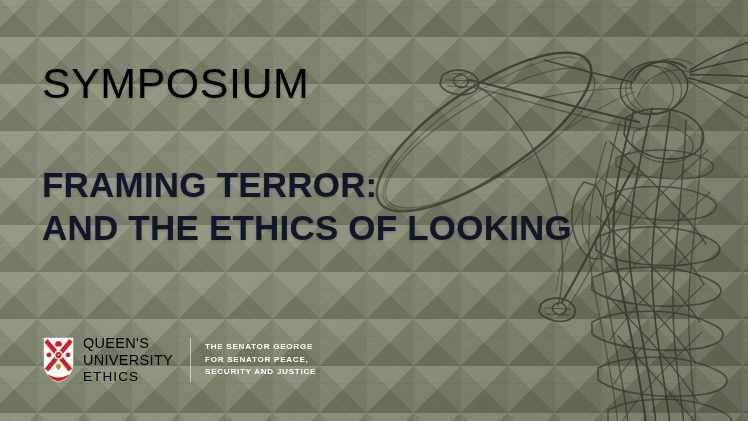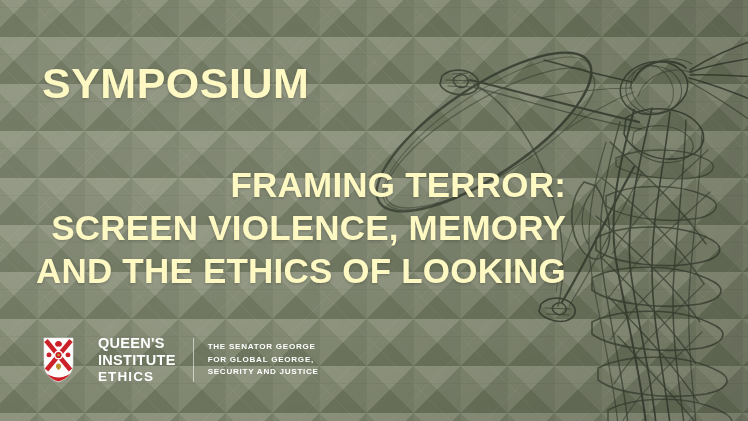--- a/index.html
+++ b/index.html
@@ -57,57 +57,56 @@
     width:420px; height:440px;
     opacity:.92;
     pointer-events:none;
   }
   .sculpture svg { width:100%; height:100%; display:block; }
 
   
   .kicker {
     position:absolute;
     left:42px; top:62px;
-    color:#fef9c3;
+    color:#000000;
     font-size:43px;
-    font-weight:bold;
+    font-weight:normal;
     letter-spacing:.5px;
     line-height:1;
     text-shadow:0 1px 3px rgba(0,0,0,.22);
   }
   .headline {
     position:absolute;
-    left:36px; top:163px;
-    color:#fef9c3;
+    left:42px; top:163px;
+    color:#0f172a;
     font-size:35px;
     font-weight:bold;
     line-height:1.23;
     letter-spacing:.2px;
     text-shadow:0 1px 3px rgba(0,0,0,.22);
     white-space:nowrap;
-    text-align:right;
   }
   .headline .ln { display:block; }
 
   
   .lockup {
     position:absolute;
     left:43px; top:334px;
     display:flex;
     align-items:center;
     height:52px;
   }
   .crest { width:31px; height:46px; flex:none; }
   .crest svg { display:block; width:100%; height:100%; }
 
   .qub-word {
-    margin-left:24px;
-    color:#ffffff;
+    margin-left:9px;
+    color:#000000;
     font-size:14.5px;
-    font-weight:bold;
+    font-weight:normal;
     line-height:1.18;
     letter-spacing:.3px;
   }
   .qub-word .ln { display:block; }
   .qub-word .ln.belfast { letter-spacing:1.1px; font-size:13.5px; }
 
   .divider {
     width:1px;
     height:44px;
     background:rgba(255,255,255,.55);
@@ -232,21 +231,20 @@
       </g>
     </svg>
   </div>
 
   <div class="bg-vignette"></div>
 
   <div class="kicker">SYMPOSIUM</div>
 
   <div class="headline">
     <span class="ln">FRAMING TERROR:</span>
-    <span class="ln">SCREEN VIOLENCE, MEMORY</span>
     <span class="ln">AND THE ETHICS OF LOOKING</span>
   </div>
 
   <div class="lockup">
 
     <div class="crest">
       <svg viewBox="0 0 62 92" xmlns="http://www.w3.org/2000/svg" aria-hidden="true">
         <path d="M2,2 H60 V54 C60,74 44,86 31,90 C18,86 2,74 2,54 Z" fill="#ffffff" stroke="#e3e3e3" stroke-width="1.2"></path>
         <g stroke="#cc2128" stroke-width="9" stroke-linecap="butt">
           <line x1="6" y1="7" x2="55" y2="66"></line>
@@ -263,26 +261,26 @@
         <path d="M50,31 C53,31 55,33 55,36 C55,39 52,41 50,40 C48,41 45,39 45,36 C45,33 47,31 50,31 Z" fill="#cc2128"></path>
         <circle cx="31" cy="59" r="7.4" fill="#ffffff"></circle>
         <path d="M31,53 C34,53 37,56 36,60 C35,64 31,66 31,66 C31,66 27,64 26,60 C25,56 28,53 31,53 Z" fill="#b8932f"></path>
         <path d="M8,74 C14,82 24,87 31,89 C38,87 48,82 54,74 C44,79 38,81 31,81 C24,81 18,79 8,74 Z" fill="#cc2128"></path>
         <path d="M13,77 H49" stroke="#ffffff" stroke-width="1.1" opacity=".55"></path>
       </svg>
     </div>
 
     <div class="qub-word">
       <span class="ln">QUEEN'S</span>
-      <span class="ln">INSTITUTE</span>
+      <span class="ln">UNIVERSITY</span>
       <span class="ln belfast">ETHICS</span>
     </div>
 
     <div class="divider"></div>
 
     <div class="inst">
       <span class="ln">THE SENATOR GEORGE</span>
-      <span class="ln">FOR GLOBAL GEORGE,</span>
+      <span class="ln">FOR SENATOR PEACE,</span>
       <span class="ln">SECURITY AND JUSTICE</span>
     </div>
   </div>
 
 </div>
 
 </body></html>

